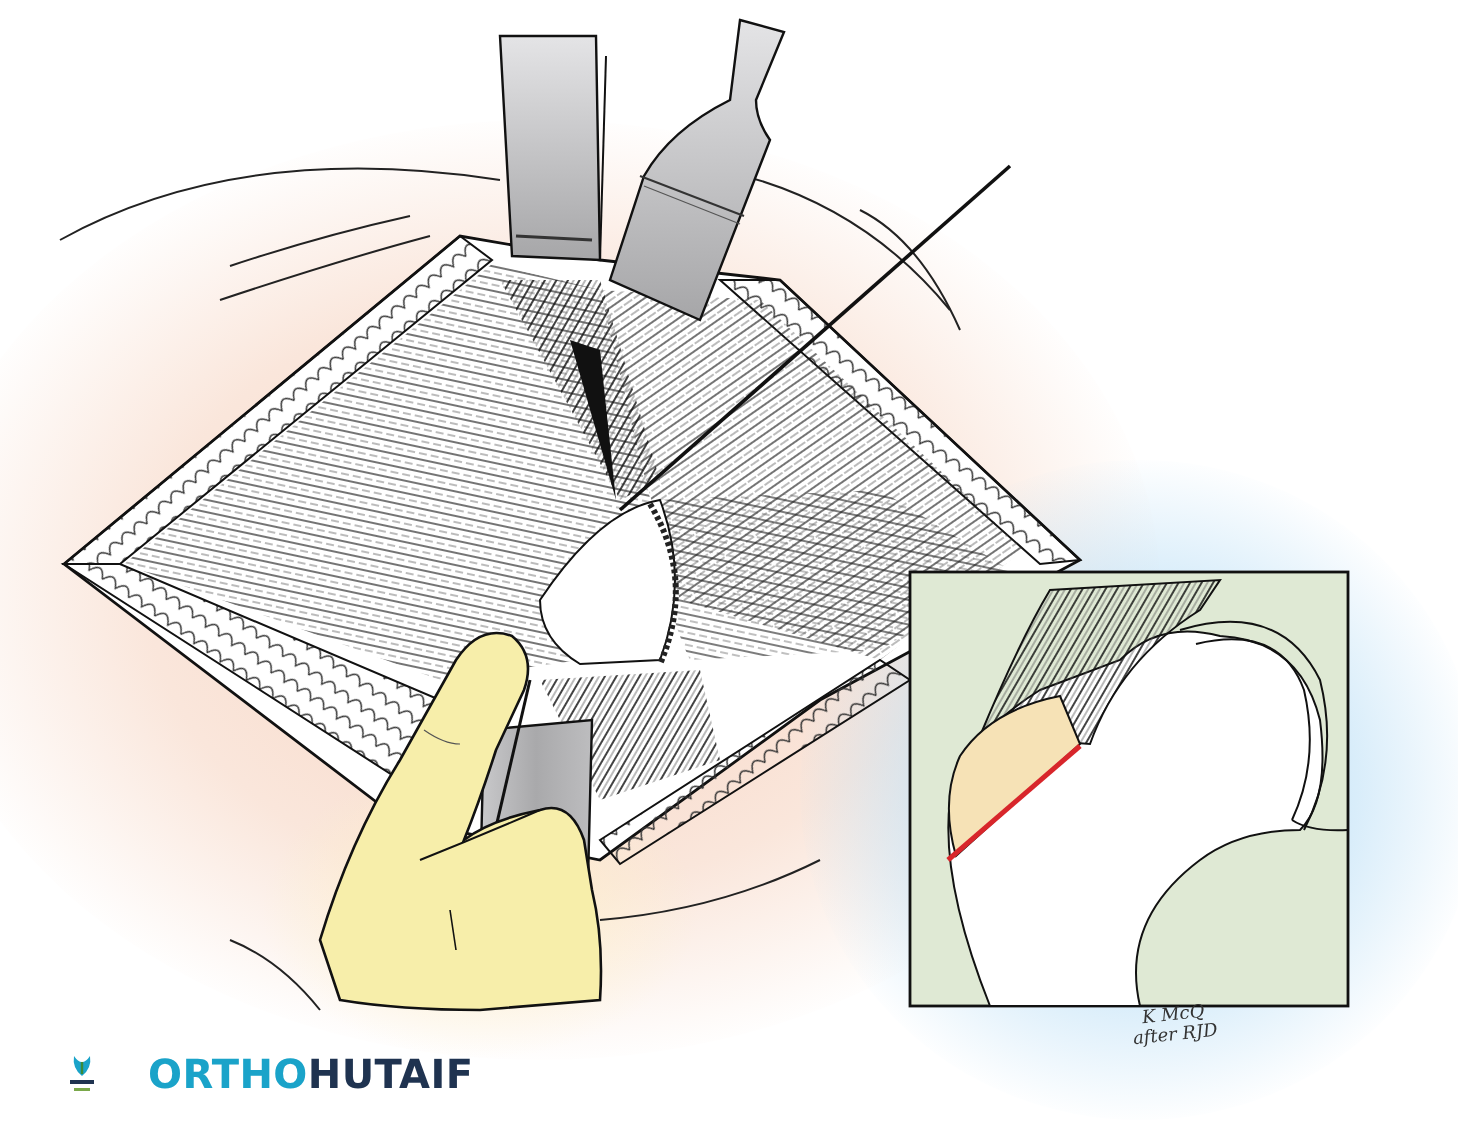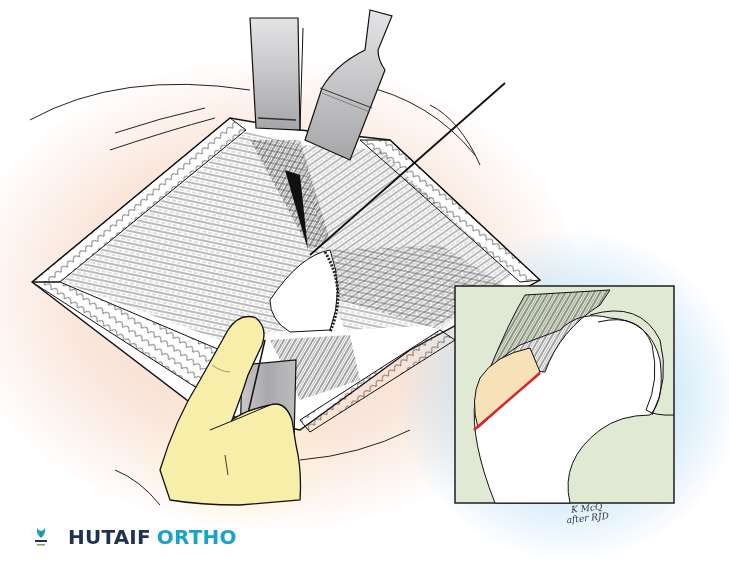--- a/index.html
+++ b/index.html
@@ -137,15 +137,15 @@
   </div>
 </div>
 
 <div class="brand">
   <svg class="brand-logo" viewBox="0 0 14 22" style="position:static">
     <path d="M3 2 Q7 8 11 2 Q12 8 7 12 Q2 8 3 2 Z" fill="#1aa3c9"></path>
     <path d="M7 5 L7 11" stroke="#3a8a3a" stroke-width="1.2"></path>
     <rect x="1" y="14" width="12" height="2" fill="#1f3350"></rect>
     <rect x="3" y="18" width="8" height="1.5" fill="#7aa84a"></rect>
   </svg>
+  <span class="brand-text brand-secondary">ORTHO</span>
   <span class="brand-text brand-primary">HUTAIF</span>
-  <span class="brand-text brand-secondary">ORTHO</span>
 </div>
 
 </body></html>

